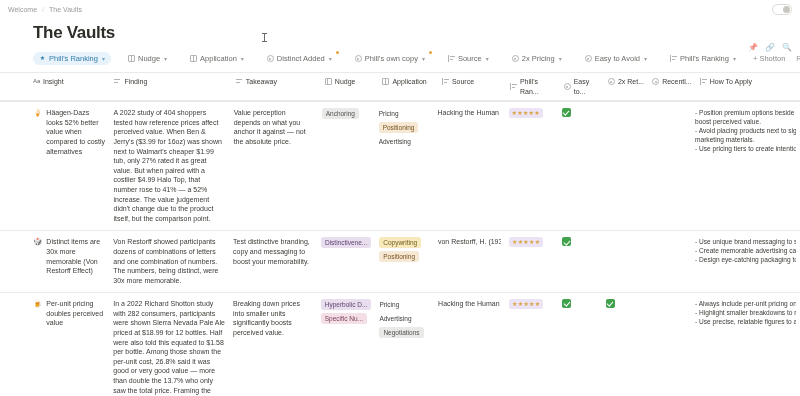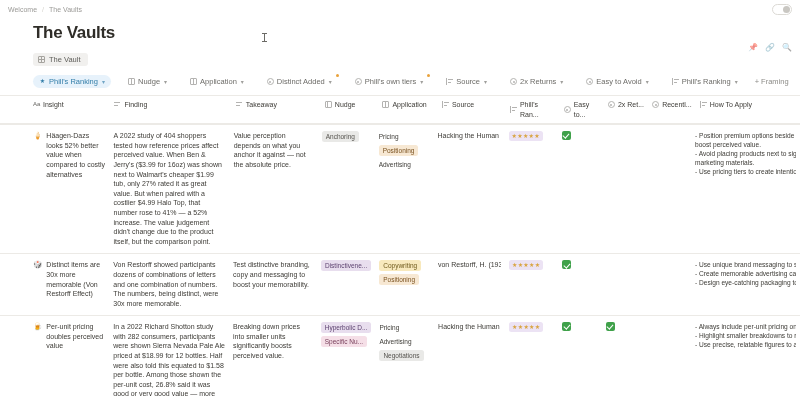--- a/index.html
+++ b/index.html
@@ -292,26 +292,20 @@
   <span class="crumb">Welcome</span>
   <span class="crumb-sep">/</span>
   <span class="crumb">The Vaults</span>
   <span class="topbar-right">
     <span class="pill-toggle"></span>
   </span>
 </div>
 
 <div class="page-head">
   <div class="page-title">The Vaults</div>
-  <div class="db-chip-row">
-    <span class="db-chip">
-      <span class="grid-ic"></span>
-      <span>The Vault</span>
-    </span>
-  </div>
 </div>
 
 <div class="head-actions">
   <span class="mini-ic">📌</span>
   <span class="mini-ic">🔗</span>
   <span class="mini-ic">🔍</span>
 </div>
 
 <div class="text-caret"></div>
 
@@ -337,50 +331,50 @@
 
   <span class="filter-chip">
     <span class="ic ic-target"></span>
     <span>Distinct Added</span>
     <span class="chev">▾</span>
     <span class="dot-badge"></span>
   </span>
 
   <span class="filter-chip">
     <span class="ic ic-target"></span>
-    <span>Phill's own tiers</span>
+    <span>Phill's own copy</span>
     <span class="chev">▾</span>
     <span class="dot-badge"></span>
   </span>
 
   <span class="filter-chip">
     <span class="ic ic-bars"></span>
     <span>Source</span>
     <span class="chev">▾</span>
   </span>
 
   <span class="filter-chip">
     <span class="ic ic-target"></span>
-    <span>2x Returns</span>
+    <span>2x Pricing</span>
     <span class="chev">▾</span>
   </span>
 
   <span class="filter-chip">
     <span class="ic ic-target"></span>
     <span>Easy to Avoid</span>
     <span class="chev">▾</span>
   </span>
 
   <span class="filter-chip">
     <span class="ic ic-bars"></span>
     <span>Phill's Ranking</span>
     <span class="chev">▾</span>
   </span>
 
-  <span class="plus-filter">+ Framing</span>
+  <span class="plus-filter">+ Shotton</span>
   <span class="reset-btn">Reset</span>
 </div>
 
 <div class="table-wrap">
 
   <div class="row head">
     <div class="cell c-insight">
       <span class="ic" style="opacity:.8;font-size:6px;line-height:7px;">Aa</span>
       <span>Insight</span>
     </div>

